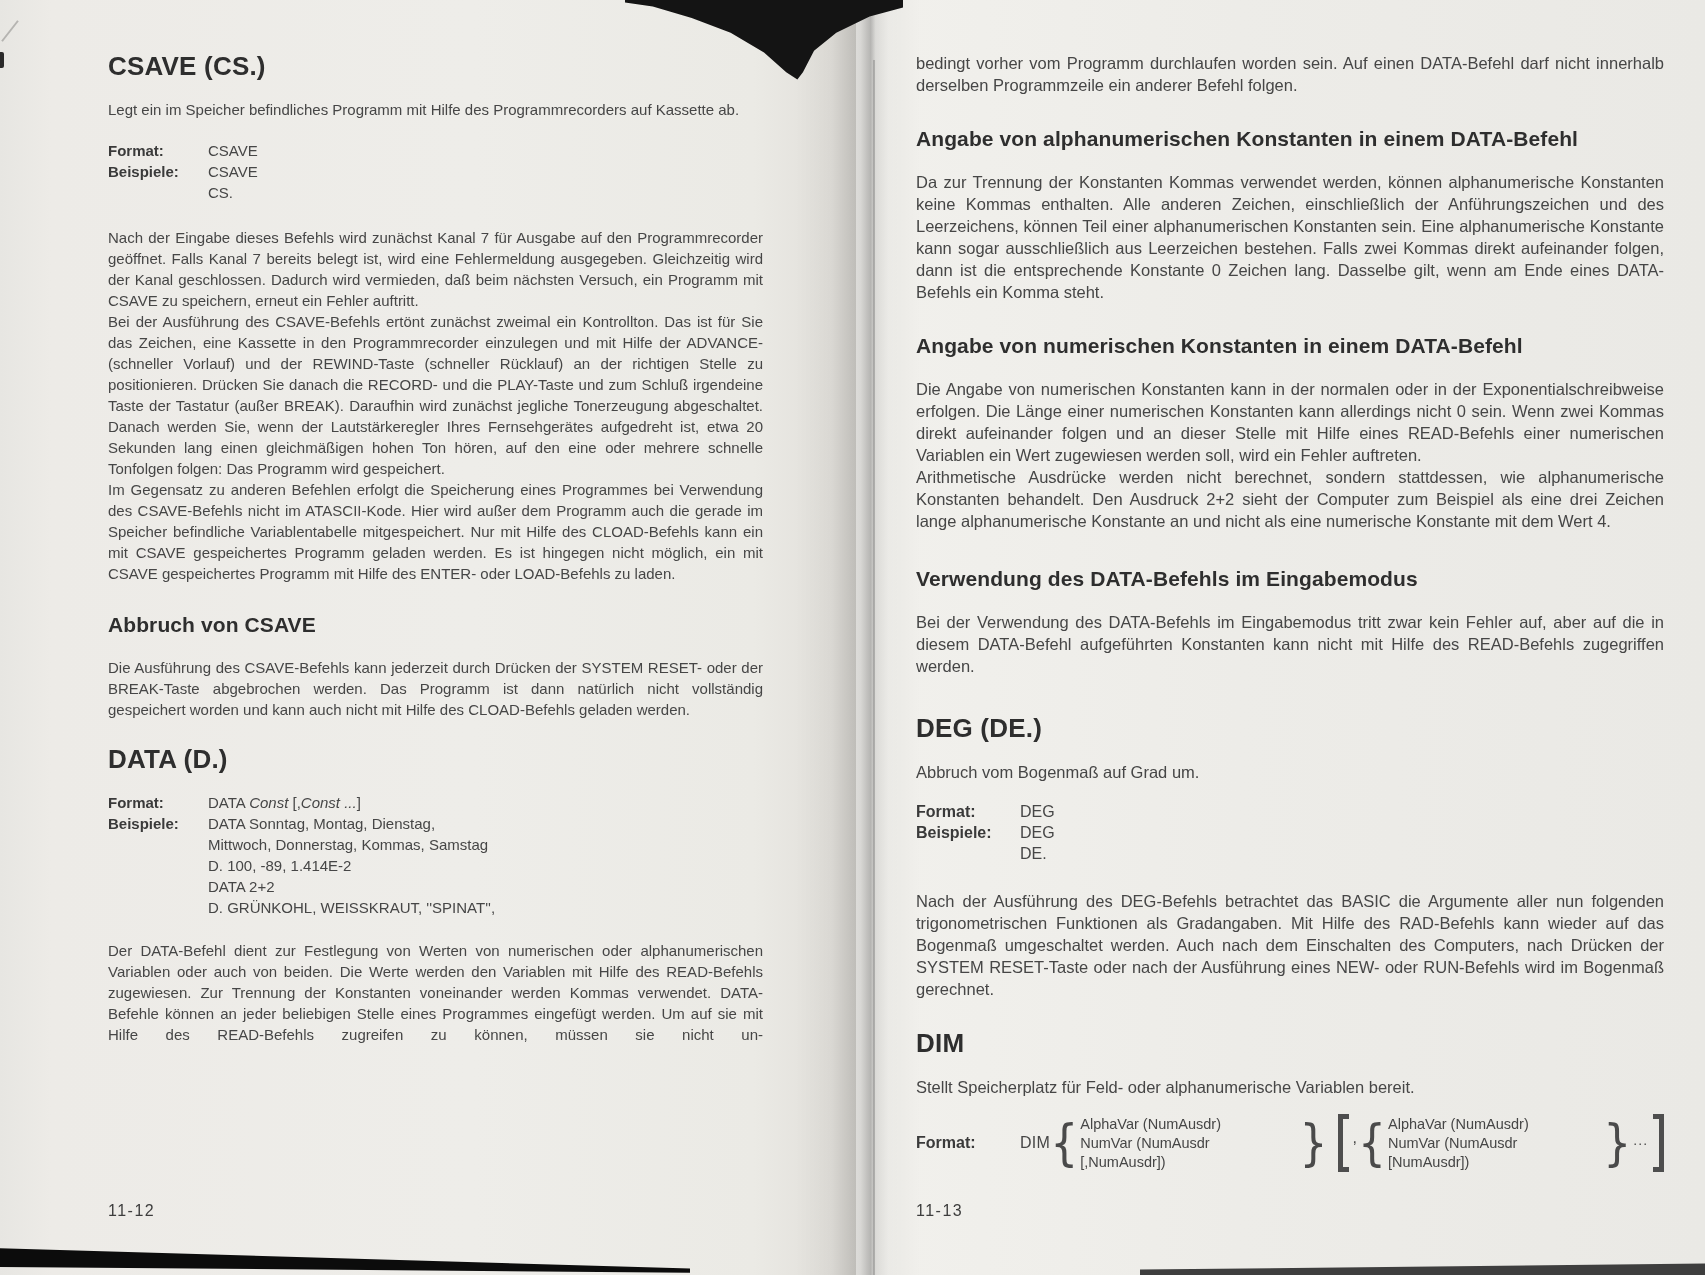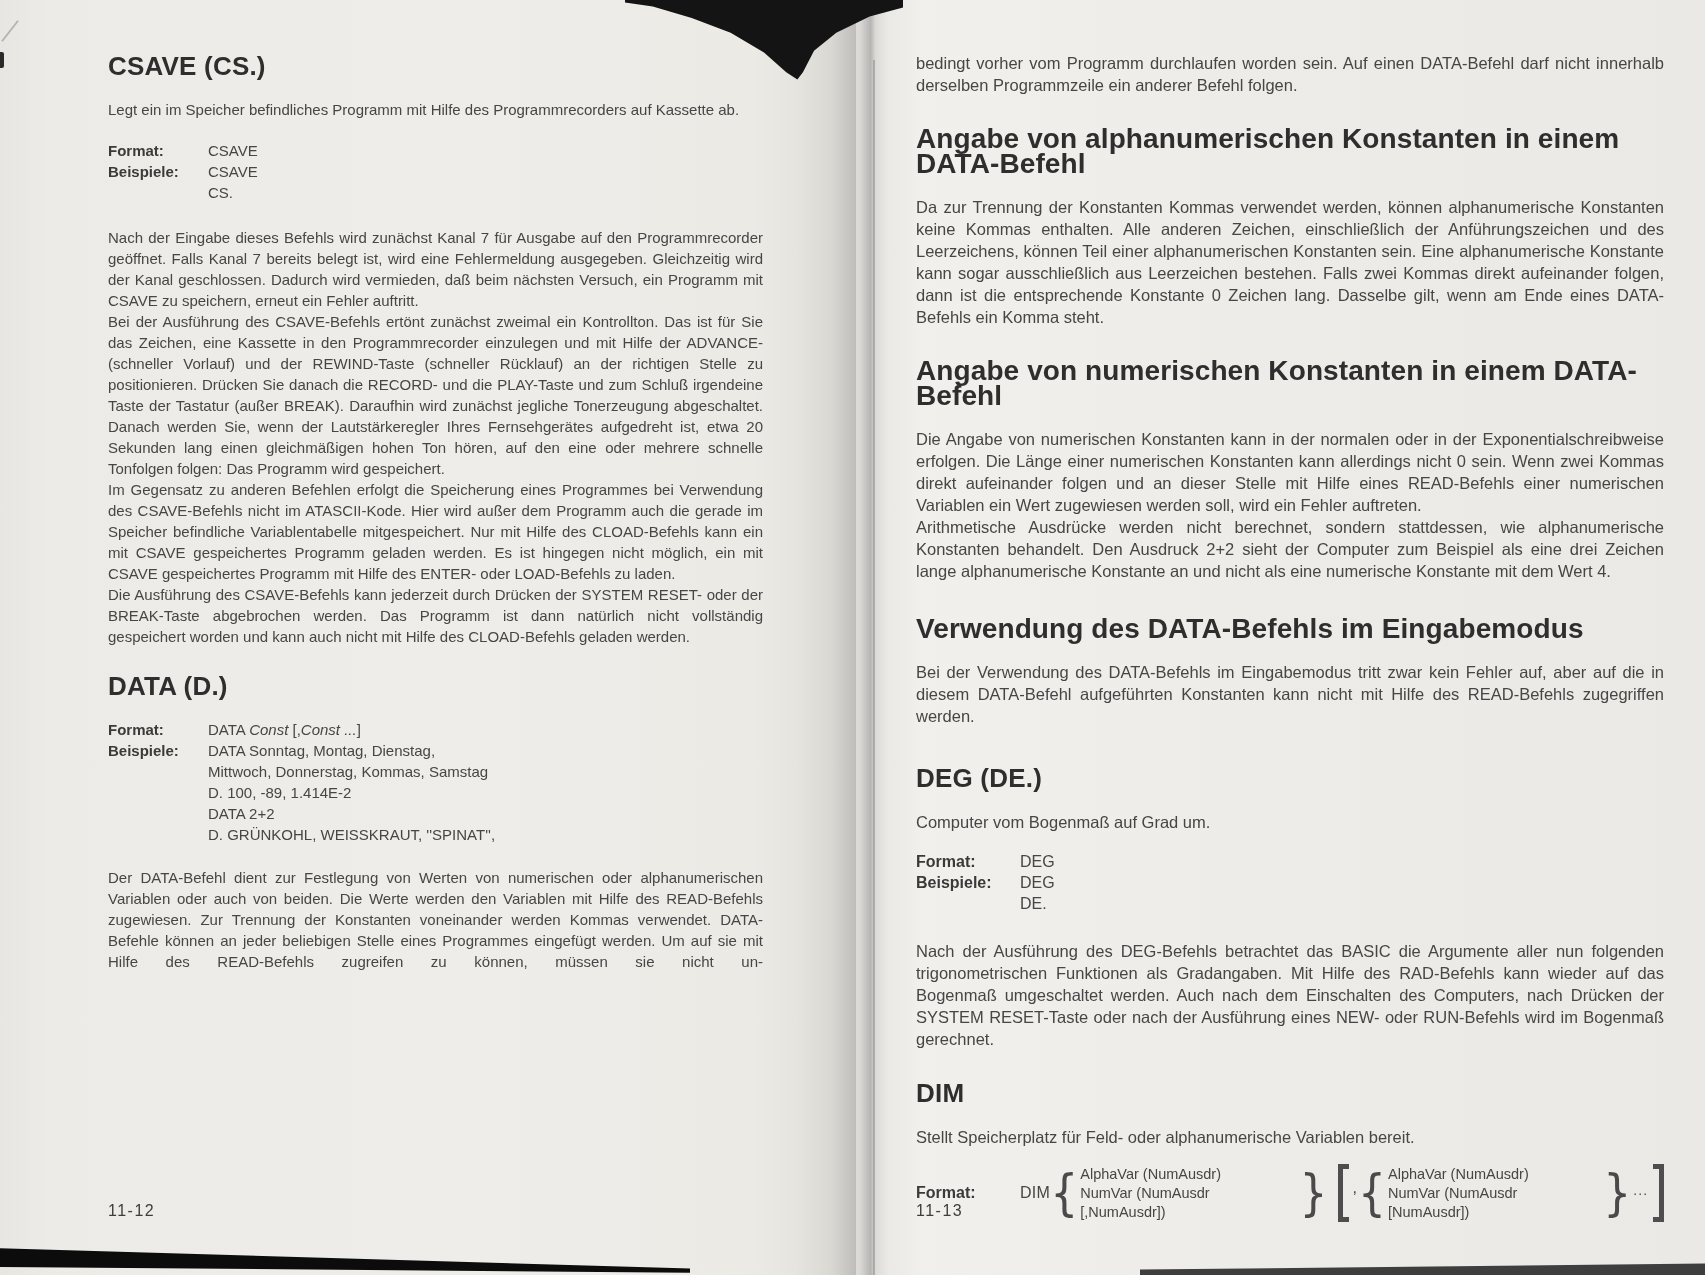--- a/index.html
+++ b/index.html
@@ -37,21 +37,21 @@
     clip-path:polygon(0 55%,100% 5%,100% 100%,0 100%);
   }
   .corner-mark-tl { position:absolute; left:-3px; top:30px; width:26px; height:2px; background:rgba(0,0,0,0.22); transform:rotate(-52deg); }
   .edge-mark-left { position:absolute; left:0; top:52px; width:4px; height:16px; background:#2a2a2a; border-radius:0 2px 2px 0; }
 
   .page-col { position:absolute; color:#464646; }
   .page-col-left { left:108px; top:36px; width:655px; font-size:15px; line-height:21px; }
   .page-col-right { left:916px; top:52px; width:748px; font-size:16.5px; line-height:22px; }
 
   .cmd-h { font-size:26px; line-height:26px; font-weight:bold; color:#2e2e2e; margin:17px 0 20px 0; letter-spacing:0.2px; }
-  .sec-h { font-size:28px; line-height:25px; font-weight:bold; color:#2e2e2e; margin:0 0 20px 0; letter-spacing:0.1px; }
+  .sec-h { font-size:21px; line-height:25px; font-weight:bold; color:#2e2e2e; margin:0 0 20px 0; letter-spacing:0.1px; }
   .para { margin:0; text-align:justify; hyphens:none; }
   .cont-end { text-align-last:justify; }
 
   .fmt .row { display:flex; }
   .page-col-left .fmt .row { line-height:21px; }
   .page-col-right .fmt .row { line-height:21px; font-size:16px; }
   .fmt .lbl { flex:0 0 100px; font-weight:bold; color:#3a3a3a; }
   .page-col-right .fmt .lbl { flex:0 0 104px; }
   .fmt .val { white-space:pre-wrap; }
   .it { font-style:italic; }
@@ -103,20 +103,21 @@
       <span class="val">CS.</span>
     </div>
   </div>
 
   <div style="margin-top:24px">
     <p class="para">Nach der Eingabe dieses Befehls wird zunächst Kanal 7 für Ausgabe auf den Programmrecorder geöffnet. Falls Kanal 7 bereits belegt ist, wird eine Fehlermeldung ausgegeben. Gleichzeitig wird der Kanal geschlossen. Dadurch wird vermieden, daß beim nächsten Versuch, ein Programm mit CSAVE zu speichern, erneut ein Fehler auftritt.</p>
     <p class="para">Bei der Ausführung des CSAVE-Befehls ertönt zunächst zweimal ein Kontrollton. Das ist für Sie das Zeichen, eine Kassette in den Programmrecorder einzulegen und mit Hilfe der ADVANCE- (schneller Vorlauf) und der REWIND-Taste (schneller Rücklauf) an der richtigen Stelle zu positionieren. Drücken Sie danach die RECORD- und die PLAY-Taste und zum Schluß irgendeine Taste der Tastatur (außer BREAK). Daraufhin wird zunächst jegliche Tonerzeugung abgeschaltet. Danach werden Sie, wenn der Lautstärkeregler Ihres Fernsehgerätes aufgedreht ist, etwa 20 Sekunden lang einen gleichmäßigen hohen Ton hören, auf den eine oder mehrere schnelle Tonfolgen folgen: Das Programm wird gespeichert.</p>
     <p class="para">Im Gegensatz zu anderen Befehlen erfolgt die Speicherung eines Programmes bei Verwendung des CSAVE-Befehls nicht im ATASCII-Kode. Hier wird außer dem Programm auch die gerade im Speicher befindliche Variablentabelle mitgespeichert. Nur mit Hilfe des CLOAD-Befehls kann ein mit CSAVE gespeichertes Programm geladen werden. Es ist hingegen nicht möglich, ein mit CSAVE gespeichertes Programm mit Hilfe des ENTER- oder LOAD-Befehls zu laden.</p>
   </div>
 
+  <div class="sec-h" style="margin-top:28px">Abbruch von CSAVE</div>
   <p class="para">Die Ausführung des CSAVE-Befehls kann jederzeit durch Drücken der SYSTEM RESET- oder der BREAK-Taste abgebrochen werden. Das Programm ist dann natürlich nicht vollständig gespeichert worden und kann auch nicht mit Hilfe des CLOAD-Befehls geladen werden.</p>
 
   <div class="cmd-h" style="margin-top:26px">DATA (D.)</div>
 
   <div class="fmt" style="margin-top:16px">
     <div class="row">
       <span class="lbl">Format:</span>
       <span class="val"><span>DATA </span><span class="it">Const</span><span> [,</span><span class="it">Const ...</span><span>]</span></span>
     </div>
     <div class="row">
@@ -154,21 +155,21 @@
   <div class="sec-h" style="margin-top:30px">Angabe von numerischen Konstanten in einem DATA-Befehl</div>
   <div>
     <p class="para">Die Angabe von numerischen Konstanten kann in der normalen oder in der Exponentialschreibweise erfolgen. Die Länge einer numerischen Konstanten kann allerdings nicht 0 sein. Wenn zwei Kommas direkt aufeinander folgen und an dieser Stelle mit Hilfe eines READ-Befehls einer numerischen Variablen ein Wert zugewiesen werden soll, wird ein Fehler auftreten.</p>
     <p class="para">Arithmetische Ausdrücke werden nicht berechnet, sondern stattdessen, wie alphanumerische Konstanten behandelt. Den Ausdruck 2+2 sieht der Computer zum Beispiel als eine drei Zeichen lange alphanumerische Konstante an und nicht als eine numerische Konstante mit dem Wert 4.</p>
   </div>
 
   <div class="sec-h" style="margin-top:34px">Verwendung des DATA-Befehls im Eingabemodus</div>
   <p class="para">Bei der Verwendung des DATA-Befehls im Eingabemodus tritt zwar kein Fehler auf, aber auf die in diesem DATA-Befehl aufgeführten Konstanten kann nicht mit Hilfe des READ-Befehls zugegriffen werden.</p>
 
   <div class="cmd-h" style="margin-top:38px">DEG (DE.)</div>
-  <p class="para">Computer vom Bogenmaß auf Grad um.</p>
+  <p class="para">Abbruch vom Bogenmaß auf Grad um.</p>
 
   <div class="fmt" style="margin-top:18px">
     <div class="row">
       <span class="lbl">Format:</span>
       <span class="val">DEG</span>
     </div>
     <div class="row">
       <span class="lbl">Beispiele:</span>
       <span class="val">DEG</span>
     </div>

